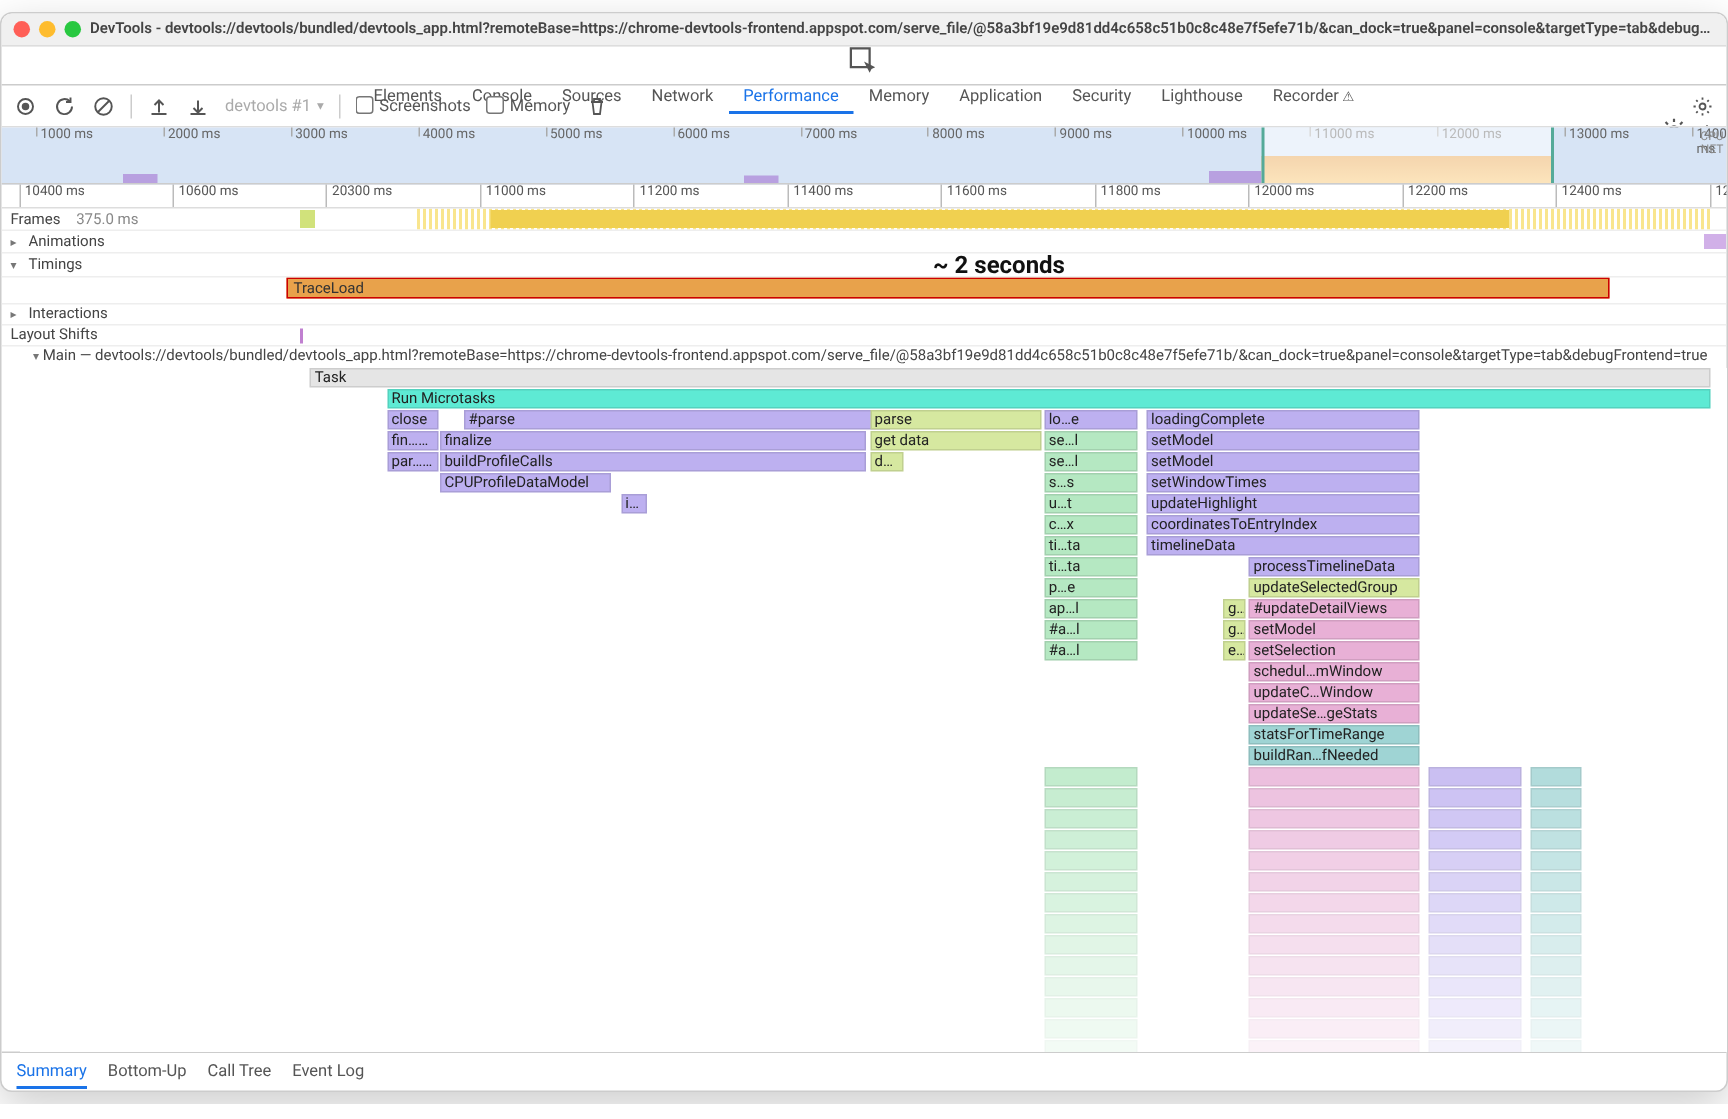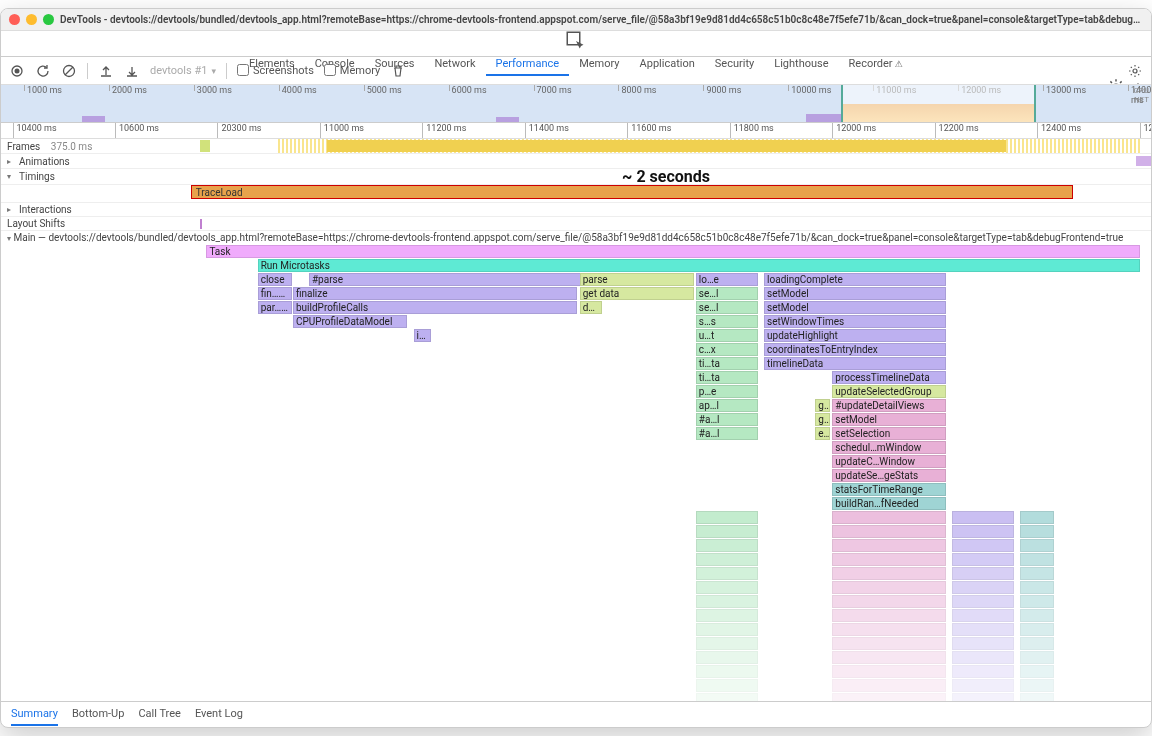--- a/index.html
+++ b/index.html
@@ -57,21 +57,21 @@
   .anim-bar { height:14px; position:relative; }
   .anim-seg { position:absolute; top:2px;height:10px; background:#d1b0e8; }
 
   .timings-row { height:14px; }
   .annotate { position:absolute; left:50%; transform:translateX(-50%); top:-2px; font-size:16px; font-weight:bold; color:#111; }
   .traceload-box { position:absolute; top:0; height:14px; border:1px solid #c00; background:#e8a24b; font-size:10px; padding-left:4px; color:#333; display:flex;align-items:center; }
 
   .flame { flex:1; position:relative; overflow:auto; background:#fff;}
   .flame-row { height:14px; position:relative; }
   .flame-cell { position:absolute; top:0; height:13px; border:1px solid rgba(0,0,0,.1); font-size:10px; padding:0 2px; overflow:hidden; white-space:nowrap; text-overflow:ellipsis; color:#222; }
-  .c-task { background:#f0abfc; } .c-yellow{background:#5eead4;} .c-purple{background:#bdb0f0;} .c-green{background:#b5e8c2;} .c-teal{background:#9fd4d4;} .c-pink{background:#e8b0d6;} .c-lightgreen{background:#d6e8a0;}
+  .c-task { background:#e5e5e5; } .c-yellow{background:#5eead4;} .c-purple{background:#bdb0f0;} .c-green{background:#b5e8c2;} .c-teal{background:#9fd4d4;} .c-pink{background:#e8b0d6;} .c-lightgreen{background:#d6e8a0;}
   .stripes { position:absolute; top:0; bottom:0; background-image: repeating-linear-gradient(90deg,#f5d442 0 2px,#fff 2px 4px); opacity:.6; }
 
   
   .bottom-tabs { height: 26px; display:flex; align-items:center; gap:14px; padding:0 10px; border-top:1px solid #ccc; font-size:11px; }
   .bottom-tab { color:#555; cursor:pointer; padding:4px 0; }
   .bottom-tab.active { color:#1a73e8; border-bottom:2px solid #1a73e8; }
 
   svg { display:block; }
 </style>
 </head>
@@ -275,21 +275,21 @@
 
     <div class="track-row">
       <div class="track-label">
           <span>Layout Shifts</span>
         </div>
       <div class="track-content">
           <div style="position:absolute;left:2%;top:2px;width:2px;height:10px;background:#c080d0;"></div>
         </div>
     </div>
 
-    <div class="track-row" style="min-height:14px;border-bottom:none;">
+    <div class="track-row" style="min-height:14px;border-bottom:none;margin-left:15px;">
       <div style="padding:1px 6px;font-size:10px;color:#444;white-space:nowrap;overflow:hidden;width:100%;">
         <span class="disclosure" style="font-size:8px;color:#777;">▾</span>
         <span>Main — </span><span>devtools://devtools/bundled/devtools_app.html?remoteBase=https://chrome-devtools-frontend.appspot.com/serve_file/@58a3bf19e9d81dd4c658c51b0c8c48e7f5efe71b/&amp;can_dock=true&amp;panel=console&amp;targetType=tab&amp;debugFrontend=true</span>
       </div>
     </div>
 
     <div class="track-row" style="flex:1;border:none;">
       <div class="track-label" style="width:0;"></div>
       <div class="track-content flame" id="flame">
           <div class="flame-row">

